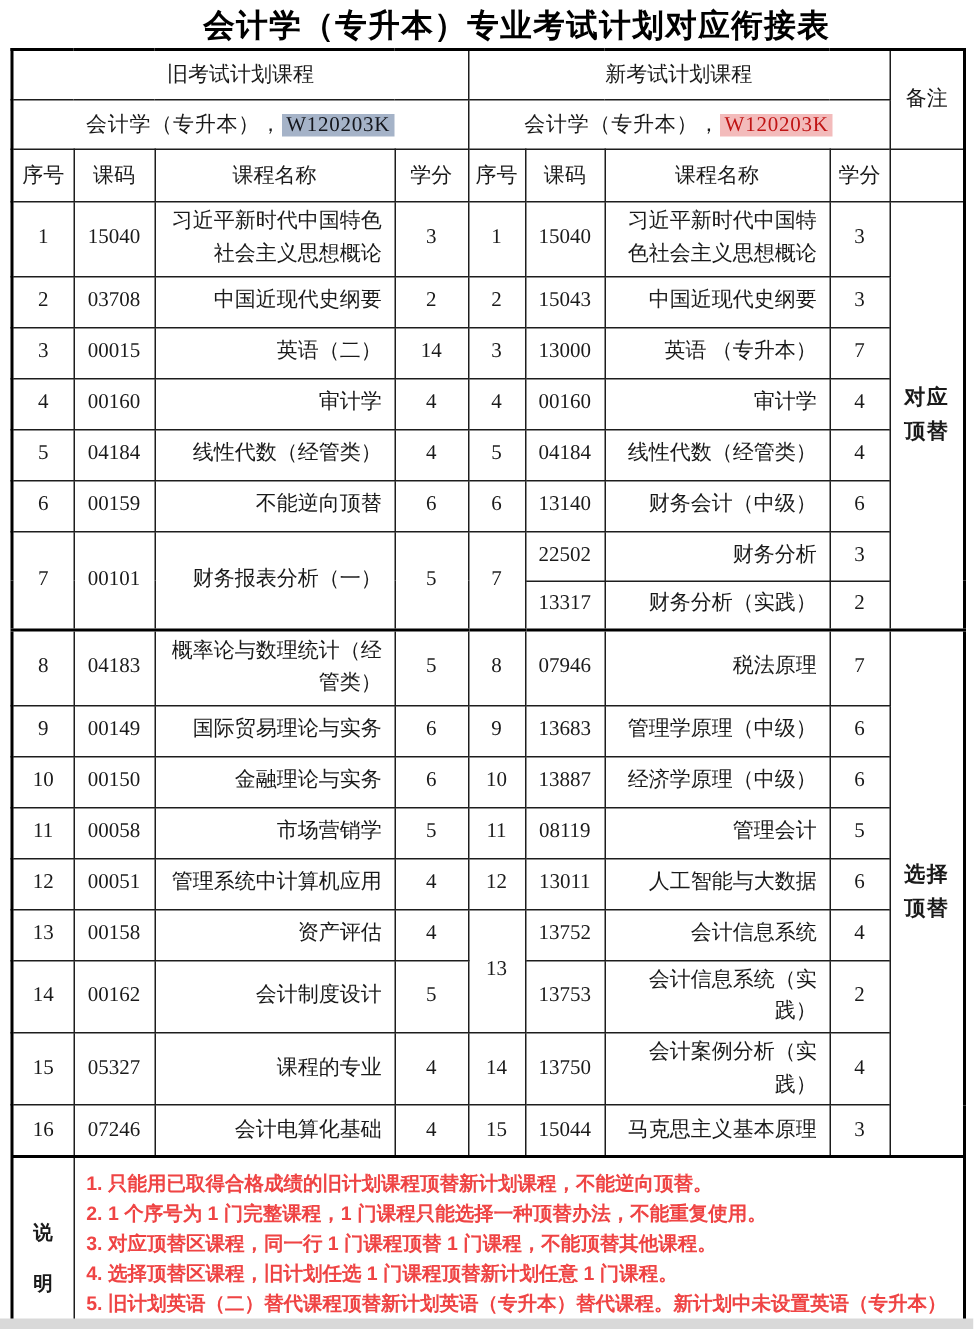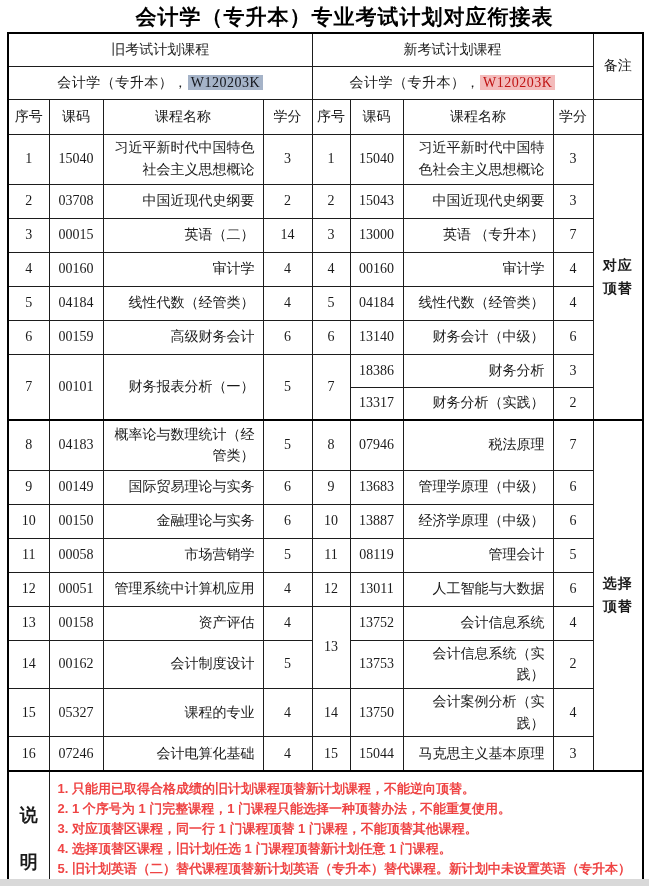--- a/index.html
+++ b/index.html
@@ -22,21 +22,21 @@
   }
   .name-cell{text-align:right;padding:2px 8px;line-height:1.55;}
   .code-cell,.credit-cell,.seq-cell{font-family:"Liberation Serif",serif;}
   tr.h33{height:33px;} tr.h34{height:34px;} tr.h35{height:35px;} tr.h50{height:50px;}
   tr.thick td{border-top:2px solid #000;}
   .major-cell{font-size:14px;letter-spacing:.5px;}
   .hl-old{background:#a5b3c8;color:#14161c;padding:0 3px;font-family:"Liberation Serif",serif;}
   .hl-new{background:#f3bbbb;color:#c01414;padding:0 3px;font-family:"Liberation Serif",serif;}
   .remark-wrap{width:2.3em;margin:0 auto;line-height:1.65;letter-spacing:1px;font-weight:bold;}
   .notes-label{
-    width:1.3em;margin:0 auto;line-height:2.6;font-weight:700;font-size:18px;
+    width:1.3em;margin:0 auto;line-height:2.6;font-weight:700;font-size:13px;
     font-family:"Liberation Sans","DejaVu Sans",sans-serif;
   }
   .notes-cell{vertical-align:top;text-align:left;padding:7px 8px 4px 8px;}
   .note-line{
     font-family:"Liberation Sans","DejaVu Sans",sans-serif;
     font-weight:700;font-size:13px;line-height:20px;color:#ef4444;
   }
   .bottom-strip{
     position:absolute;left:0;bottom:0;width:649px;height:7px;background:#d9d9d9;
   }
@@ -137,35 +137,35 @@
     <td class="credit-cell">4</td>
     <td class="seq-cell">5</td>
     <td class="code-cell">04184</td>
     <td class="name-cell">线性代数（经管类）</td>
     <td class="credit-cell">4</td>
   </tr>
 
   <tr class="h34">
     <td class="seq-cell">6</td>
     <td class="code-cell">00159</td>
-    <td class="name-cell">高级财务会计</td>
+    <td class="name-cell">不能逆向顶替</td>
     <td class="credit-cell">6</td>
     <td class="seq-cell">6</td>
     <td class="code-cell">13140</td>
     <td class="name-cell">财务会计（中级）</td>
     <td class="credit-cell">6</td>
   </tr>
 
   <tr class="h33">
     <td rowspan="2" class="seq-cell">7</td>
     <td rowspan="2" class="code-cell">00101</td>
     <td rowspan="2" class="name-cell">财务报表分析（一）</td>
     <td rowspan="2" class="credit-cell">5</td>
     <td rowspan="2" class="seq-cell">7</td>
-    <td class="code-cell">18386</td>
+    <td class="code-cell">22502</td>
     <td class="name-cell">财务分析</td>
     <td class="credit-cell">3</td>
   </tr>
   <tr class="h33">
     <td class="code-cell">13317</td>
     <td class="name-cell">财务分析（实践）</td>
     <td class="credit-cell">2</td>
   </tr>
 
   <tr class="h50 thick">

